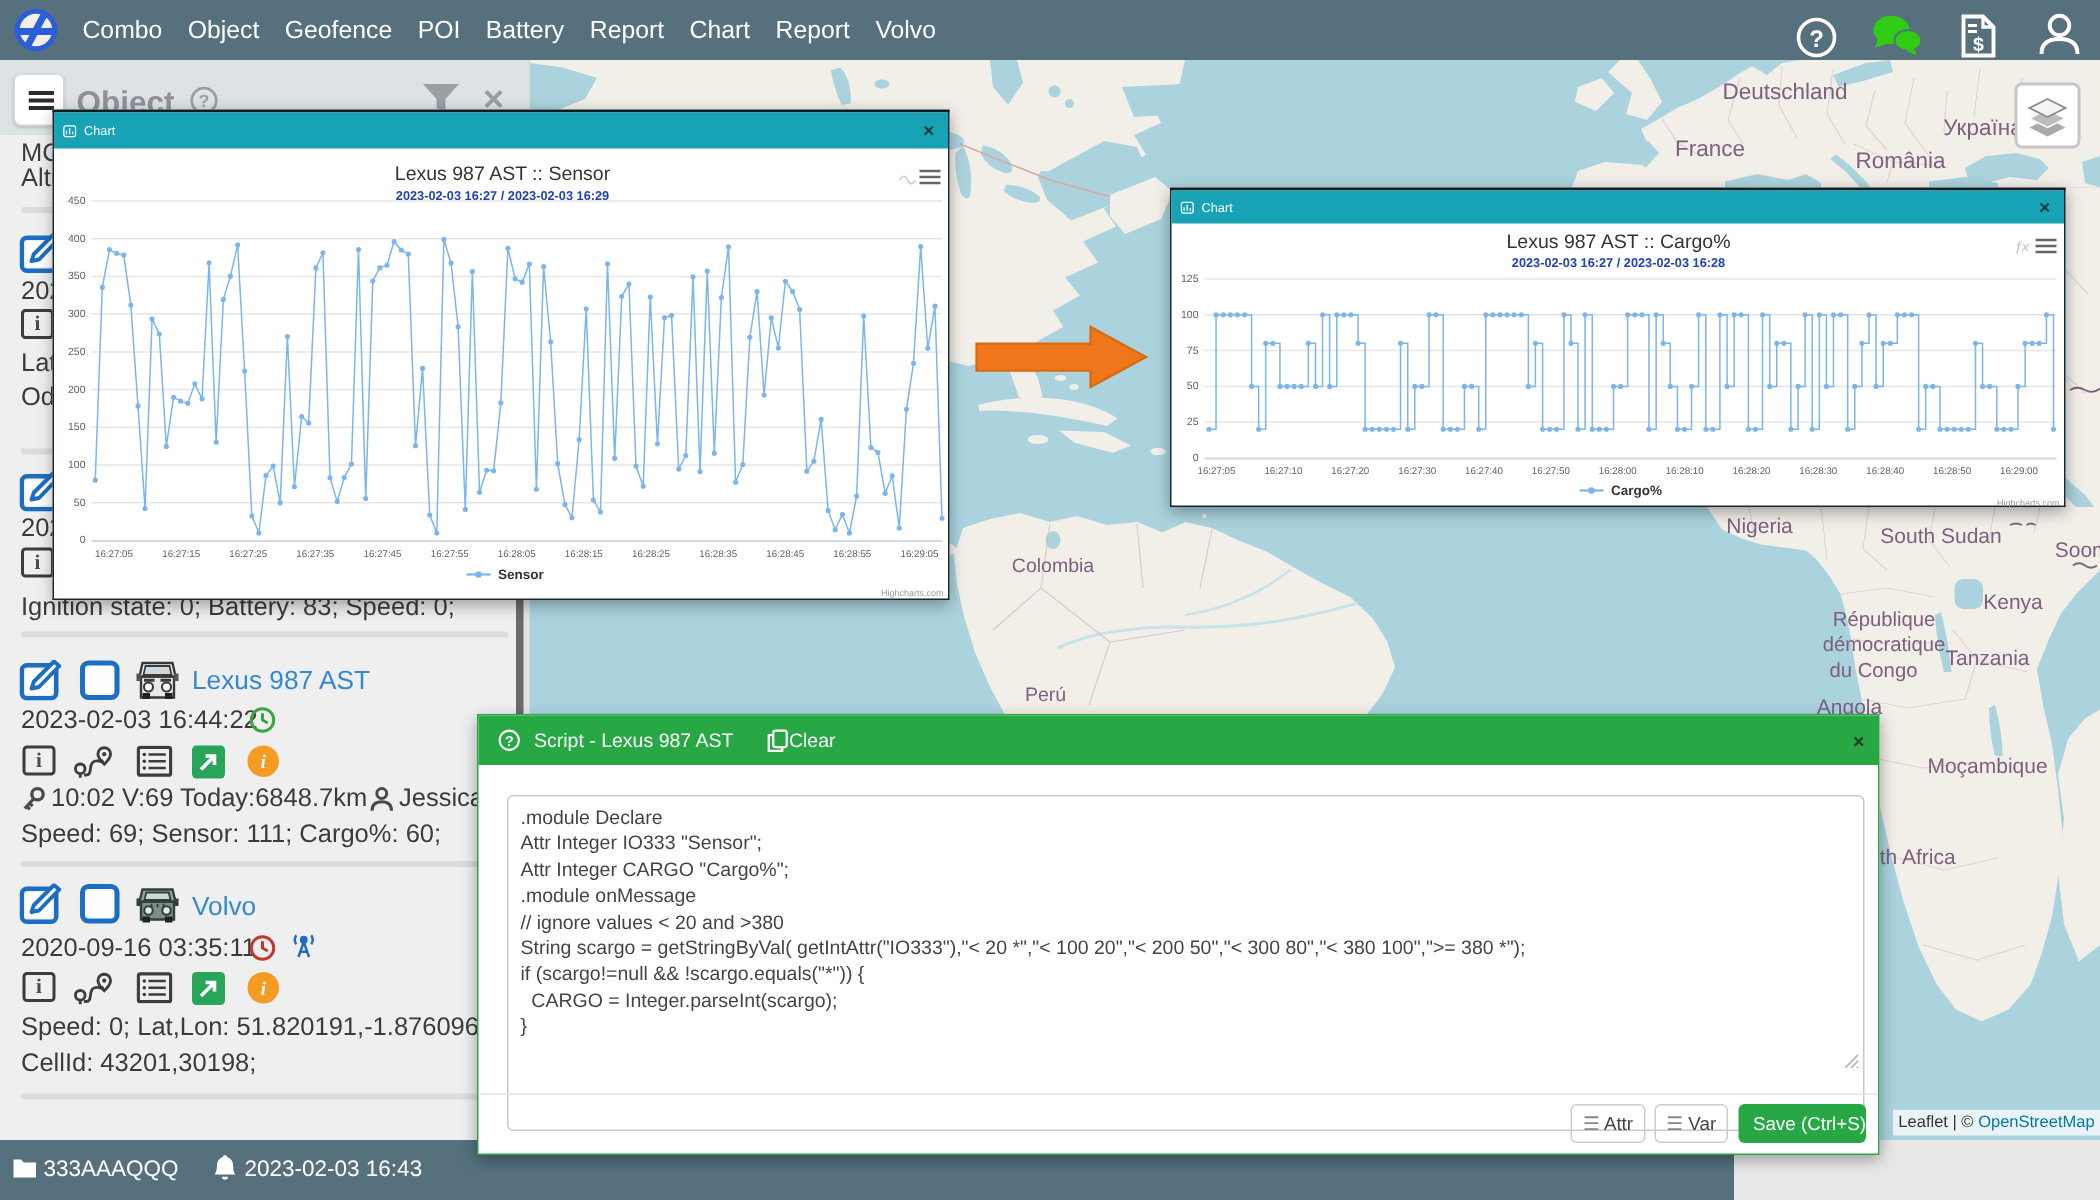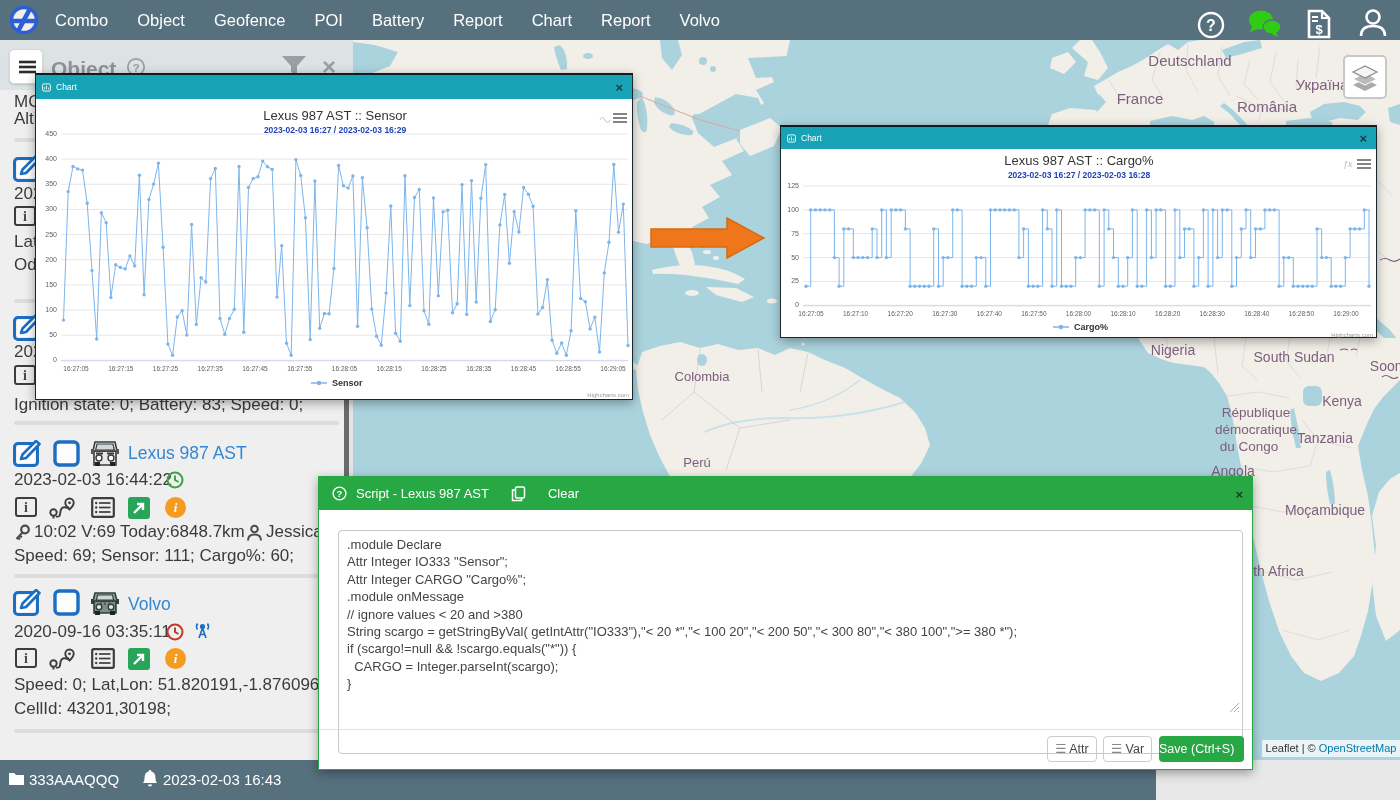--- a/index.html
+++ b/index.html
@@ -1,18 +1,18 @@
 <!DOCTYPE html>
 <html><head><meta charset="utf-8"><title>GPS</title><style>
 *{margin:0;padding:0;box-sizing:border-box}
 html,body{width:1400px;height:800px;overflow:hidden;font-family:"Liberation Sans",sans-serif}
 body{position:relative;background:#e8e8e8}
 .abs{position:absolute}
 #navbar{left:0;top:0;width:1400px;height:40px;background:#56707e;z-index:50}
-#navbar .menu{position:absolute;left:55px;top:0;height:40px;display:flex;align-items:center;gap:29px;color:#fff;font-size:16.5px}
+#navbar .menu{position:absolute;left:55px;top:0;height:40px;display:flex;align-items:center;gap:17px;color:#fff;font-size:16.5px}
 #sidebar{left:0;top:40px;width:353px;height:720px;background:#efefef;z-index:5;border-right:1px solid #adb5ba}
 #sidehead{left:0;top:40px;width:353px;height:50px;background:#dde2e5;z-index:6}
 #botbar{left:0;top:760px;width:1156px;height:40px;background:#56707e;z-index:40;color:#fff}
 .win-title{position:absolute;left:0;top:0;right:0;color:#fff;font-size:8.5px;display:flex;align-items:center}
 #chartwin1{left:35px;top:73px;width:598px;height:327px;background:#fff;z-index:20;border:1px solid #16272e;border-top:2px solid #0d1d23;box-shadow:0 3px 10px rgba(0,0,0,.35)}
 #chartwin1 .win-title{height:24px;background:#17a3b5}
 #chartwin2{left:780px;top:125px;width:597px;height:213px;background:#fff;z-index:15;border:1px solid #16272e;border-top:2px solid #0d1d23;box-shadow:0 3px 10px rgba(0,0,0,.35)}
 #chartwin2 .win-title{height:22px;background:#17a3b5}
 #scriptwin{left:318px;top:476px;width:935px;height:294px;background:#fff;z-index:45;border:1px solid #28a745;box-shadow:0 3px 10px rgba(0,0,0,.35)}
 #scriptwin .win-title{height:33px;background:#28a745;font-size:13px}
@@ -711,21 +711,21 @@
 <div class="win-title">
       <svg width="15" height="15" viewBox="0 0 15 15" style="margin:0 9px 0 13px">
         <circle cx="7.5" cy="7.5" r="6.4" fill="none" stroke="#fff" stroke-width="1.4"></circle>
         <text x="7.5" y="11" text-anchor="middle" font-size="9.5" font-weight="bold" fill="#fff" font-family="Liberation Sans">?</text>
       </svg>
       <span>Script - Lexus 987 AST</span>
       <svg width="15" height="16" viewBox="0 0 15 16" style="margin:0 0 0 22px">
         <rect x="4.5" y="1" width="9" height="11" rx="1.5" fill="none" stroke="#fff" stroke-width="1.5"></rect>
         <path d="M4.5 4 h-3 v10.5 h9 v-2.5" fill="none" stroke="#fff" stroke-width="1.5"></path>
       </svg>
-      <span style="margin-left:22px">Clear</span>
+      <span style="">Clear</span>
       <span class="xbtn" style="color:#1e3b28">×</span>
     </div>
 <div class="abs" style="left:19px;top:53px;width:905px;height:224px;border:1px solid #c8c8c8;border-radius:4px;font-size:13px;color:#444;line-height:17.4px;padding:5px 8px;white-space:pre-wrap">.module Declare
 Attr Integer IO333 "Sensor";
 Attr Integer CARGO "Cargo%";
 .module onMessage
 // ignore values &lt; 20 and &gt;380
 String scargo = getStringByVal( getIntAttr("IO333"),"&lt; 20 *","&lt; 100 20","&lt; 200 50","&lt; 300 80","&lt; 380 100","&gt;= 380 *");
 if (scargo!=null &amp;&amp; !scargo.equals("*")) {
   CARGO = Integer.parseInt(scargo);
@@ -733,21 +733,21 @@
 <svg class="abs" style="right:13px;top:226px" width="9" height="9" viewBox="0 0 9 9">
       <g stroke="#aaa" stroke-width="1">
         <line x1="0" y1="9" x2="9" y2="0"></line>
         <line x1="4" y1="9" x2="9" y2="4"></line>
         <line x1="8" y1="9" x2="9" y2="8"></line>
       </g>
     </svg>
 <div class="abs" style="left:0;top:252px;width:933px;border-top:1px solid #e3e3e3"></div>
 <div class="abs" style="left:728px;top:259px;width:50px;height:26px;border:1px solid #ccc;border-radius:4px;text-align:center;line-height:24px;font-size:12.5px;color:#444"><span style="color:#888">☰</span> Attr</div>
 <div class="abs" style="left:784px;top:259px;width:49px;height:26px;border:1px solid #ccc;border-radius:4px;text-align:center;line-height:24px;font-size:12.5px;color:#444"><span style="color:#888">☰</span> Var</div>
-<div class="abs" style="left:840px;top:259px;width:85px;height:26px;background:#28a745;border-radius:4px;text-align:left;line-height:26px;font-size:12.5px;color:#fff">Save (Ctrl+S)</div>
+<div class="abs" style="left:840px;top:259px;width:85px;height:26px;background:#28a745;border-radius:4px;text-align:right;line-height:26px;font-size:12.5px;color:#fff">Save (Ctrl+S)</div>
 </div>
 <div class="abs" style="left:1262px;top:740px;width:138px;height:17px;background:rgba(255,255,255,.75);z-index:30;font-size:11px;color:#333;text-align:center;line-height:16px">Leaflet | © <span style="color:#0078a8">OpenStreetMap</span></div>
 <div id="navbar" class="abs">
     <svg class="abs" style="left:9px;top:5px" width="30" height="30" viewBox="0 0 30 30">
 <defs>
         <clipPath id="lc">
           <circle cx="15" cy="15" r="12.2"></circle>
         </clipPath>
       </defs>
 <circle cx="15" cy="15" r="12.5" fill="#f3efe6" stroke="#2b5fd9" stroke-width="3.4"></circle>

